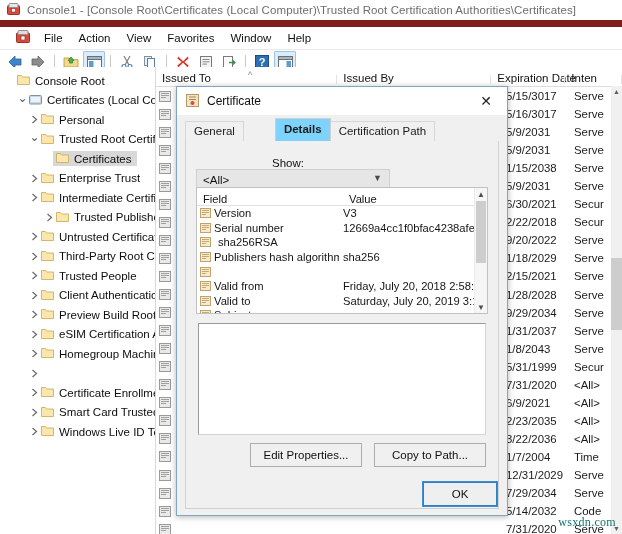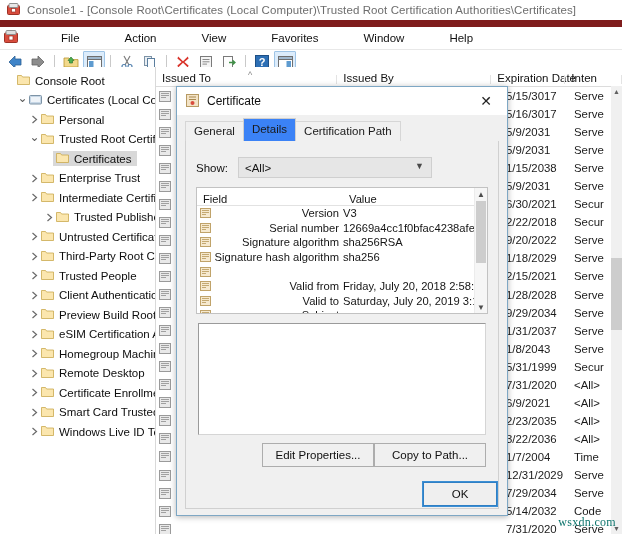--- a/index.html
+++ b/index.html
@@ -38,24 +38,23 @@
     color: #6d6d6d;
     white-space: nowrap;
     letter-spacing: .1px;
   }
 
   
   .menubar {
     height: 22px;
     display: flex;
     align-items: center;
-    padding-left: 4px;
+    padding-left: 16px;
     background: #ffffff;
     border-bottom: 1px solid #e8e8e8;
-    gap: 29px;
   }
   .menubar .mb-icon { margin-right: 6px; }
   .menu-item {
     padding: 2px 8px;
     font-size: 11.5px;
     color: #111111;
     white-space: nowrap;
   }
 
   
@@ -250,41 +249,42 @@
     padding: 0 8px;
     font-size: 11.5px;
     color: #1a1a1a;
     background: #f0f0f0;
     border: 1px solid #d6d6d6;
     border-bottom: none;
     margin-right: -1px;
     white-space: nowrap;
   }
   .tab.selected {
-    background: #3b82f6;
+    background: #7dd3fc;
     height: 22px;
     line-height: 21px;
     border-color: #cfcfcf;
     position: relative;
     z-index: 2;
-    font-weight: normal;
+    font-weight: bold;
+    margin-left: 32px;
   }
 
   .tab-panel {
     position: absolute;
     left: 8px; right: 8px; top: 26px; bottom: 6px;
     background: #f0f0f0;
     border: 1px solid #d0d0d0;
     border-top: none;
   }
 
   .show-row {
     position: absolute;
     left: 10px; top: 16px;
-    display: flex; align-items: center;
+    display: flex; align-items: center; flex-direction: column;
   }
   .show-label { font-size: 11.5px; color: #111; margin-right: 10px; }
   .show-select {
     width: 186px; height: 19px;
     background: #e6e6e6;
     border: 1px solid #cfcfcf;
     display: flex; align-items: center;
     padding-left: 6px;
     font-size: 11.5px;
     color: #111;
@@ -315,21 +315,21 @@
   .fv-head .h-field { width: 142px; flex: 0 0 142px; padding-left: 6px; }
   .fv-head .h-value { flex: 1; padding-left: 4px; }
   .fv-row {
     height: 14.6px;
     display: flex;
     align-items: center;
     font-size: 11.2px;
     color: #151515;
   }
   .fv-row .f-ic { width: 17px; flex: 0 0 17px; display:flex; align-items:center; justify-content:center; }
-  .fv-row .f-name { width: 125px; flex: 0 0 125px; overflow: hidden; white-space: nowrap; text-align: right; }
+  .fv-row .f-name { width: 125px; flex: 0 0 125px; overflow: hidden; white-space: nowrap; }
   .fv-row .f-val  { flex: 1; overflow: hidden; white-space: nowrap; padding-left: 4px; }
 
   .fv-scroll {
     position: absolute;
     right: 0; top: 0; bottom: 0;
     width: 12px;
     background: #f6f6f6;
     border-left: 1px solid #ececec;
   }
   .fv-scroll .s-arr {
@@ -351,21 +351,21 @@
     height: 110px;
     background: #ffffff;
     border: 1px solid #9a9a9a;
     border-right-color: #d5d5d5;
     border-bottom-color: #d5d5d5;
   }
 
   .dlg-btnrow {
     position: absolute;
     right: 12px; top: 302px;
-    display: flex; 
+    display: flex; gap: 12px;
   }
   .dlg-btn {
     height: 22px;
     min-width: 90px;
     padding: 0 10px;
     background: #f0f0f0;
     border: 1px solid #adadad;
     font-size: 11.5px;
     color: #101010;
     display: flex; align-items: center; justify-content: center;
@@ -684,26 +684,20 @@
                 <path d="M0.5 1.5 L4.5 1.5 L5.6 3 L12.5 3 L12.5 10.5 L0.5 10.5 Z" fill="#fbe6ae" stroke="#c9a84e" stroke-width="0.8"></path>
               </svg></span>
             <span class="lbl">Homegroup Machine C</span>
           </span>
         </div>
         <div class="tree-row" style="padding-left: 28px;">
           <span class="chev">
             <svg width="7" height="9" viewBox="0 0 7 9">
               <path d="M1.5 1 L5.5 4.5 L1.5 8" fill="none" stroke="#6a6a6a" stroke-width="1.2"></path>
             </svg>
-          </span>
-          <span class="label-wrap">
-            <span class="folder"><svg width="13" height="11" viewBox="0 0 13 11">
-                <path d="M0.5 1.5 L4.5 1.5 L5.6 3 L12.5 3 L12.5 10.5 L0.5 10.5 Z" fill="#fbe6ae" stroke="#c9a84e" stroke-width="0.8"></path>
-              </svg></span>
-            <span class="lbl">Remote Desktop</span>
           </span>
         </div>
         <div class="tree-row" style="padding-left: 28px;">
           <span class="chev">
             <svg width="7" height="9" viewBox="0 0 7 9">
               <path d="M1.5 1 L5.5 4.5 L1.5 8" fill="none" stroke="#6a6a6a" stroke-width="1.2"></path>
             </svg>
           </span>
           <span class="label-wrap">
             <span class="folder"><svg width="13" height="11" viewBox="0 0 13 11">
@@ -1175,33 +1169,32 @@
               </div>
               <div class="fv-row">
                 <span class="f-ic">
                   <svg width="11" height="10" viewBox="0 0 11 10">
                     <rect x="0.5" y="0.5" width="10" height="9" fill="#f6e9cf" stroke="#c0a36a"></rect>
                     <rect x="2" y="2" width="7" height="0.9" fill="#bfa268"></rect>
                     <rect x="2" y="4" width="7" height="0.9" fill="#bfa268"></rect>
                     <rect x="2" y="6" width="4" height="0.9" fill="#bfa268"></rect>
                   </svg>
                 </span>
-                <span class="f-name">Signature algorithm</span>
                 <span class="f-val">sha256RSA</span>
               </div>
               <div class="fv-row">
                 <span class="f-ic">
                   <svg width="11" height="10" viewBox="0 0 11 10">
                     <rect x="0.5" y="0.5" width="10" height="9" fill="#f6e9cf" stroke="#c0a36a"></rect>
                     <rect x="2" y="2" width="7" height="0.9" fill="#bfa268"></rect>
                     <rect x="2" y="4" width="7" height="0.9" fill="#bfa268"></rect>
                     <rect x="2" y="6" width="4" height="0.9" fill="#bfa268"></rect>
                   </svg>
                 </span>
-                <span class="f-name">Signature hash algorithm</span>
+                <span class="f-name">Publishers hash algorithm</span>
                 <span class="f-val">sha256</span>
               </div>
               <div class="fv-row">
                 <span class="f-ic">
                   <svg width="11" height="10" viewBox="0 0 11 10">
                     <rect x="0.5" y="0.5" width="10" height="9" fill="#f6e9cf" stroke="#c0a36a"></rect>
                     <rect x="2" y="2" width="7" height="0.9" fill="#bfa268"></rect>
                     <rect x="2" y="4" width="7" height="0.9" fill="#bfa268"></rect>
                     <rect x="2" y="6" width="4" height="0.9" fill="#bfa268"></rect>
                   </svg>

